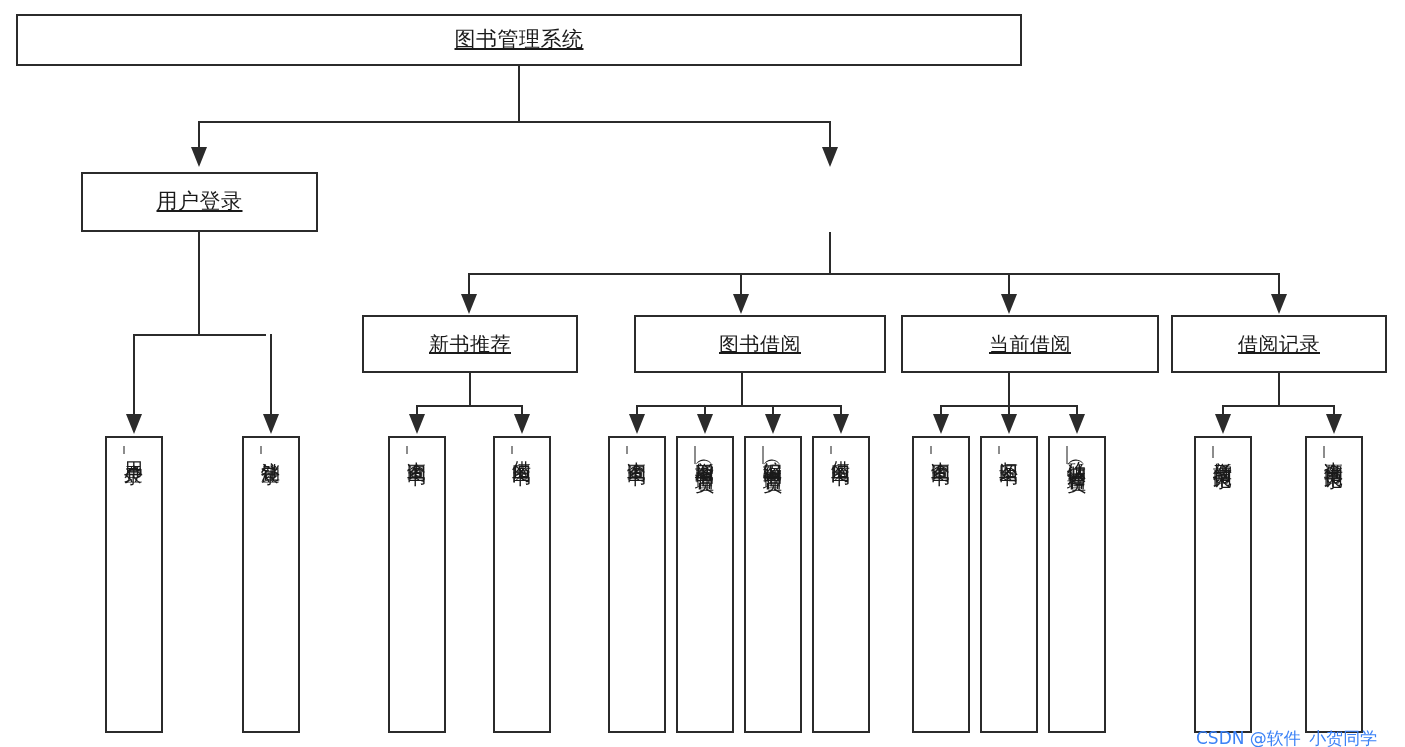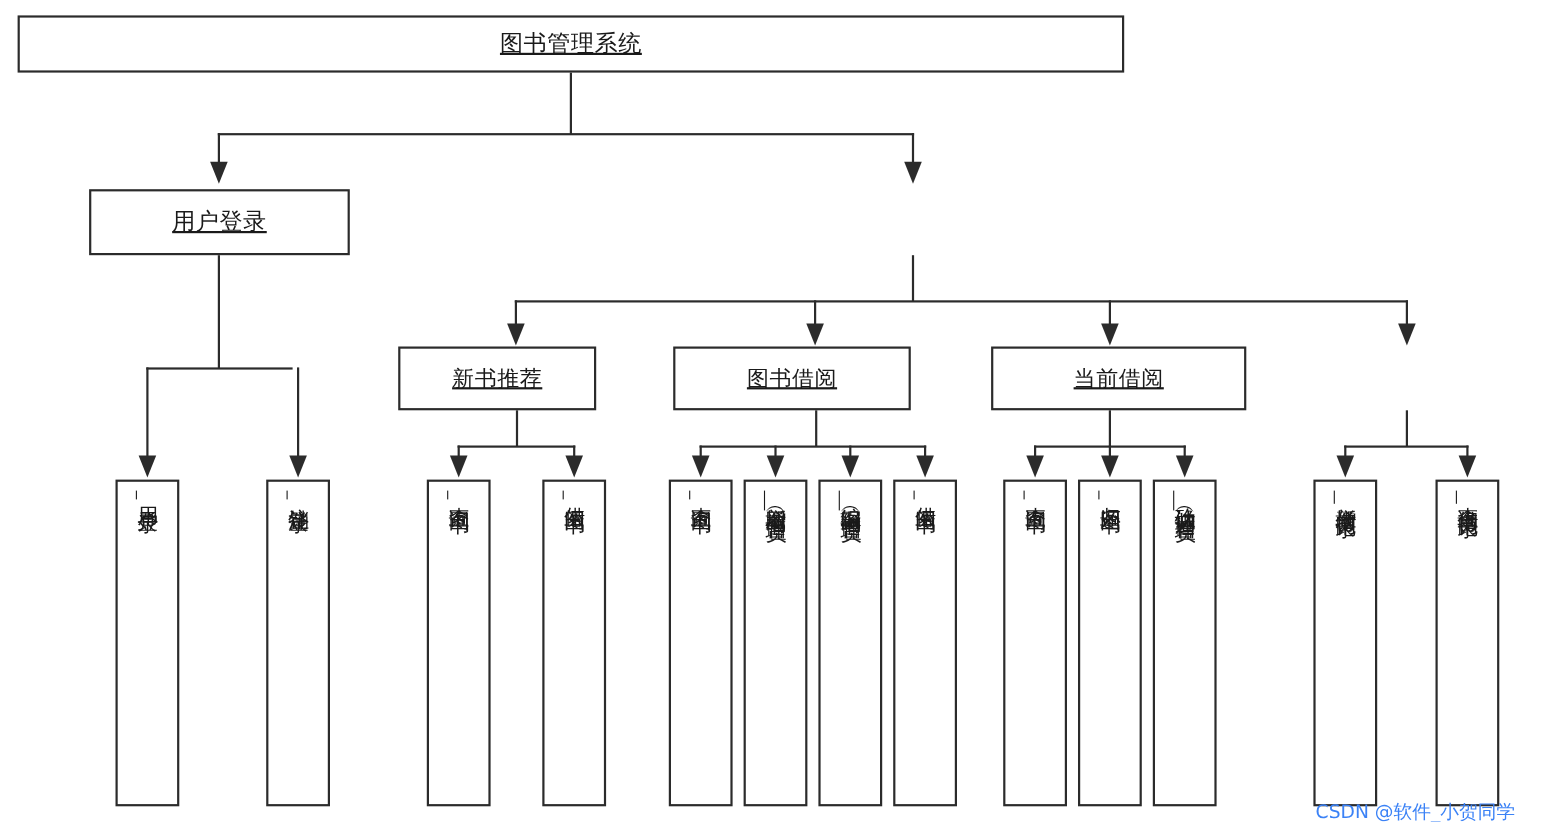--- a/index.html
+++ b/index.html
@@ -121,28 +121,31 @@
   <div class="hline" style="left:468px; top:273px; width:812px; height:2px;"></div>
   <div class="vline" style="left:468px; top:273px; width:2px; height:23px;"></div>
   <div class="arrow" style="left:461px; top:294px;"></div>
   <div class="vline" style="left:740px; top:273px; width:2px; height:23px;"></div>
   <div class="arrow" style="left:733px; top:294px;"></div>
   <div class="vline" style="left:1008px; top:273px; width:2px; height:23px;"></div>
   <div class="arrow" style="left:1001px; top:294px;"></div>
   <div class="vline" style="left:1278px; top:273px; width:2px; height:23px;"></div>
   <div class="arrow" style="left:1271px; top:294px;"></div>
 
-  <div class="node lvl3" style="left:362px; top:315px; width:180px; height:58px;">
+  <div class="node lvl3" style="left:362px; top:315px; width:216px; height:58px;">
     <span class="node-label">新书推荐</span>
   </div>
-  <div class="node lvl3" style="left:612px; top:315px; width:216px; height:58px;justify-content:center;">
+  <div class="node lvl3" style="left:634px; top:315px; width:252px; height:58px;justify-content:center;">
     <span class="node-label">图书借阅</span>
   </div>
-  <div class="node lvl3" style="left:901px; top:315px; width:232px; height:58px;">
+  <div class="node lvl3" style="left:901px; top:315px; width:258px; height:58px;">
     <span class="node-label">当前借阅</span>
+  </div>
+  <div class="node lvl3" style="left:1171px; top:315px; width:216px; height:58px;">
+    <span class="node-label">借阅记录</span>
   </div>
 
   <div class="vline" style="left:469px; top:373px; width:2px; height:33px;"></div>
   <div class="hline" style="left:416px; top:405px; width:107px; height:2px;"></div>
   <div class="vline" style="left:416px; top:405px; width:2px; height:12px;"></div>
   <div class="arrow" style="left:409px; top:414px;"></div>
   <div class="vline" style="left:521px; top:405px; width:2px; height:12px;"></div>
   <div class="arrow" style="left:514px; top:414px;"></div>
 
   <div class="vline" style="left:741px; top:373px; width:2px; height:33px;"></div>

